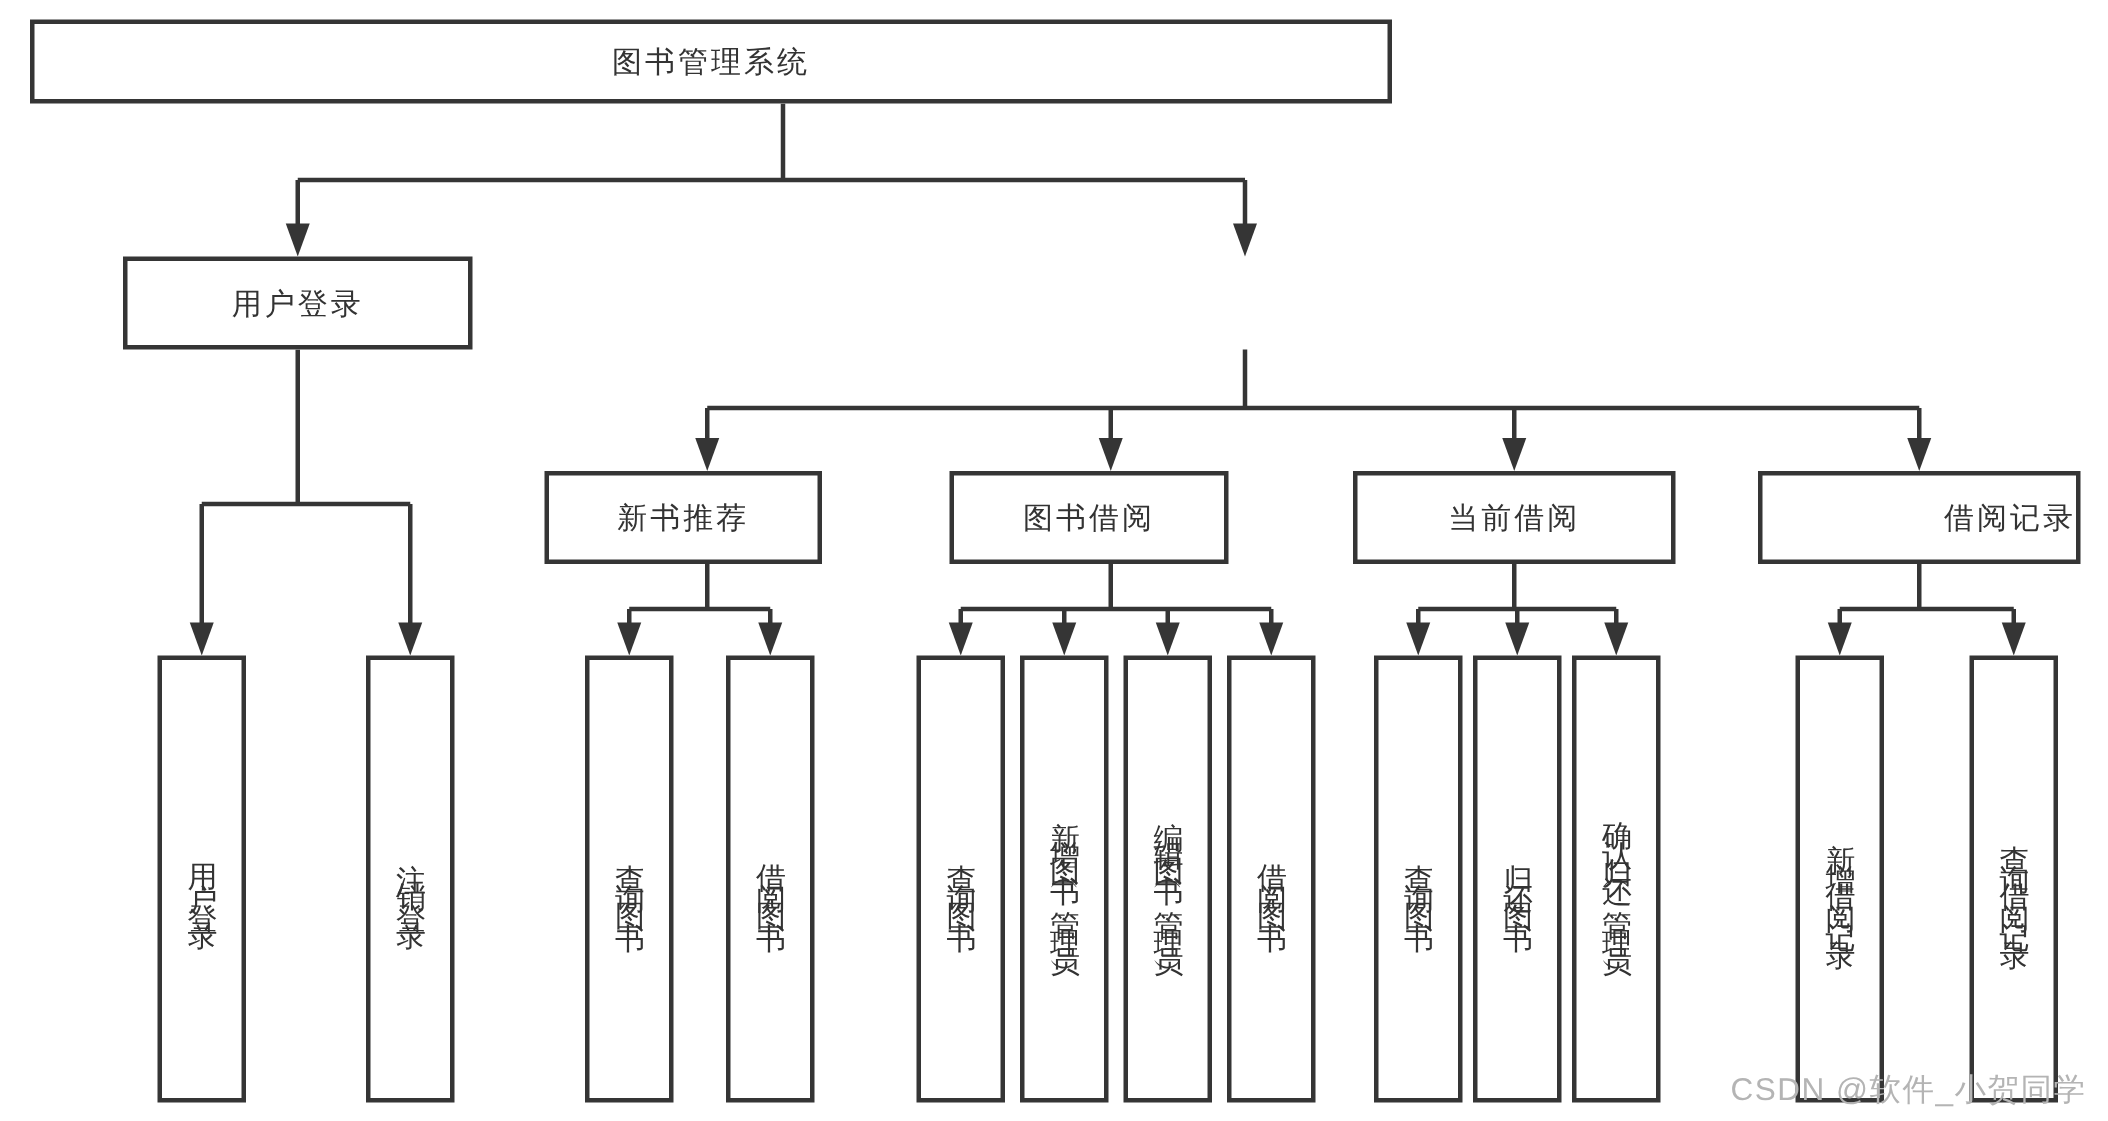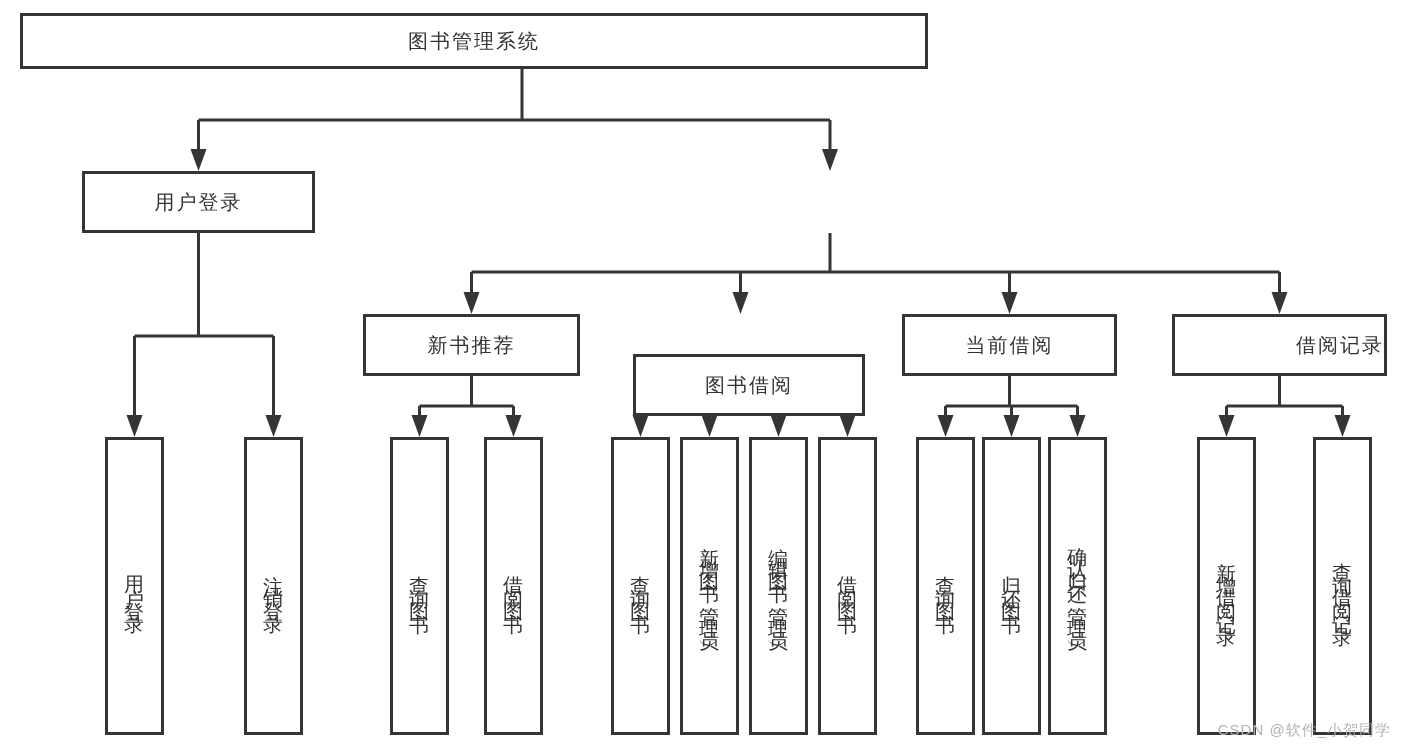--- a/index.html
+++ b/index.html
@@ -46,21 +46,21 @@
     text-orientation: mixed;
     font-size: 20px;
     line-height: 1.1;
     letter-spacing: 13px;
   }
   .vlabel.sp12 { letter-spacing: 12px; }
   .watermark {
     position: absolute;
     right: 14px;
     bottom: 7px;
-    font-size: 15px;
+    font-size: 21px;
     letter-spacing: 1px;
     color: var(--watermark, #b4b4b4);
     white-space: nowrap;
     text-align: center;
   }
 </style>
 </head>
 <body>
 
 <div class="stage">
@@ -105,24 +105,24 @@
   </svg>
 
   <div class="node" style="left:20px; top:13px; width:908px; height:56px;">
     <span class="hlabel">图书管理系统</span>
   </div>
 
   <div class="node" style="left:82px; top:171px; width:233px; height:62px;">
     <span class="hlabel">用户登录</span>
   </div>
 
-  <div class="node" style="left:363px; top:314px; width:217px; height:62px;font-family:Liberation Serif, serif;">
+  <div class="node" style="left:363px; top:314px; width:185px; height:62px;font-family:Liberation Serif, serif;">
     <span class="hlabel">新书推荐</span>
   </div>
-  <div class="node" style="left:633px; top:314px; width:232px; height:62px;margin-top:40px;">
+  <div class="node" style="left:633px; top:314px; width:186px; height:62px;">
     <span class="hlabel">图书借阅</span>
   </div>
   <div class="node" style="left:902px; top:314px; width:215px; height:62px;">
     <span class="hlabel">当前借阅</span>
   </div>
   <div class="node" style="left:1172px; top:314px; width:215px; height:62px;justify-content:flex-end;">
     <span class="hlabel">借阅记录</span>
   </div>
 
   <div class="leaf" style="left:105px;">

